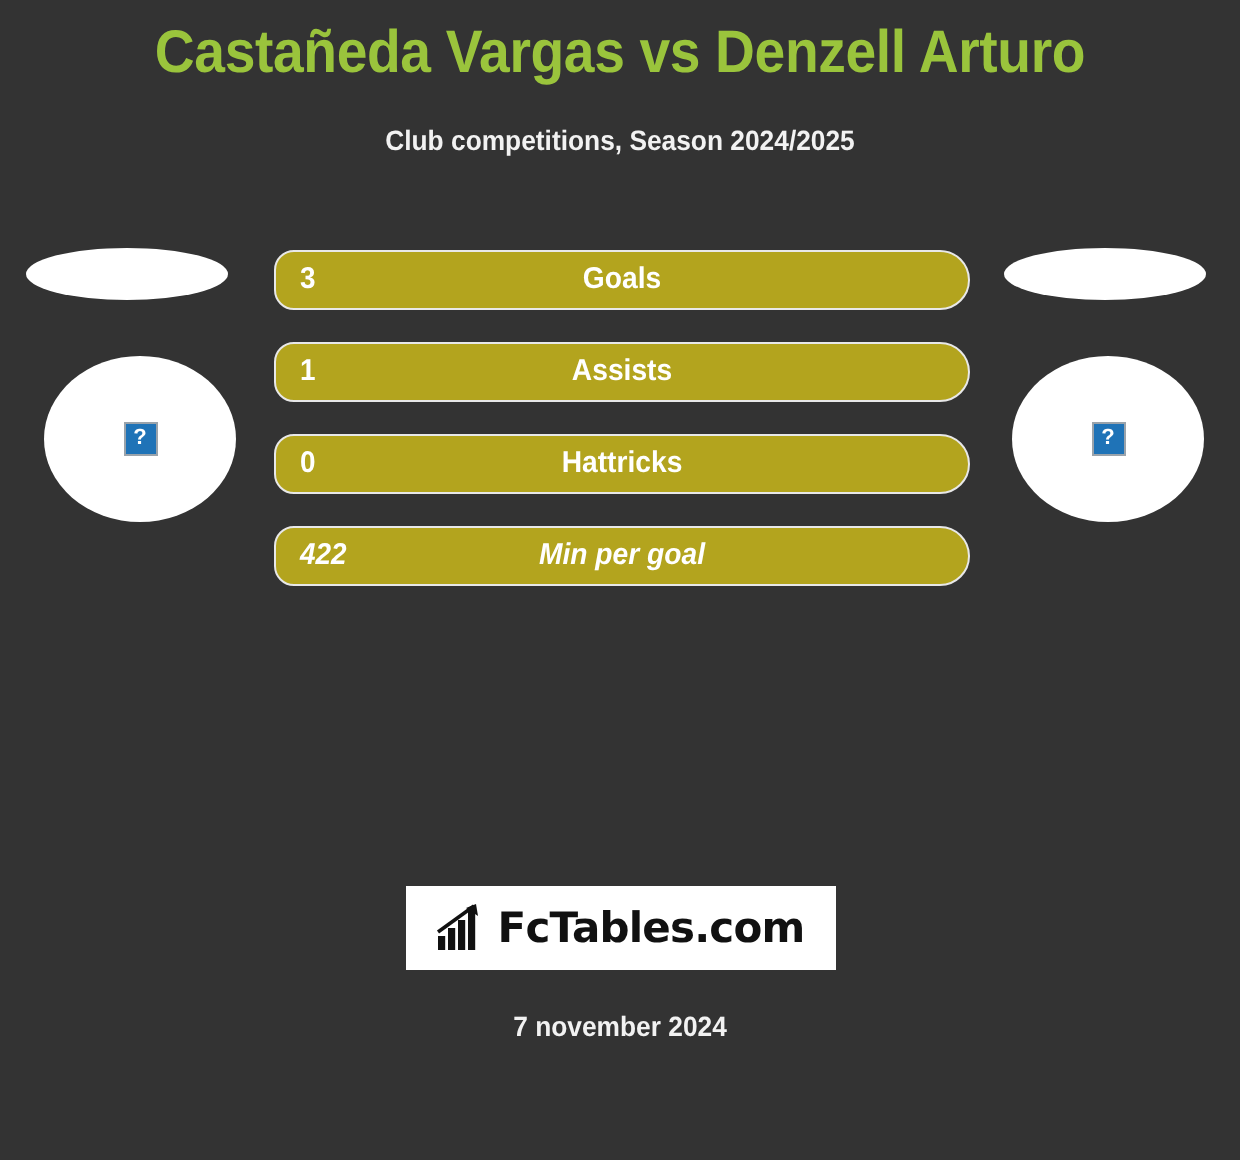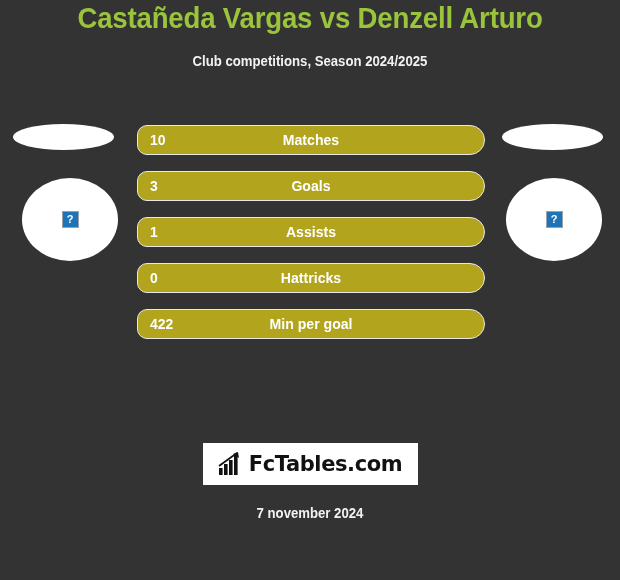--- a/index.html
+++ b/index.html
@@ -13,21 +13,21 @@
     height: 580px;
     background: #333333;
     font-family: "Liberation Sans", sans-serif;
     overflow: hidden;
     position: relative;
   }
 
   
   .header {
     width: 620px;
-    padding-top: 0;
+    padding-top: 9px;
     text-align: center;
   }
   .title {
     color: #9ac43c;
     font-family: "Liberation Sans Narrow", "Liberation Sans", sans-serif;
     font-size: 30px;
     font-weight: bold;
     letter-spacing: -0.2px;
     line-height: 36px;
     transform: scaleX(0.92);
@@ -117,21 +117,21 @@
     position: relative;
     width: 348px;
     height: 30px;
     margin-bottom: 16px;
     background: #b3a41e;
     border: 1px solid #e8e8e8;
     border-radius: 12px 18px 18px 12px;
     display: flex;
     align-items: center;
   }
-  .stat-row:last-child { margin-bottom: 8px; }
+  .stat-row:last-child { margin-bottom: 8px; font-style: italic; }
 
   .stat-value {
     position: absolute;
     left: 12px;
     top: 50%;
     transform: translateY(-50%) scaleX(0.93);
     transform-origin: left center;
     color: #ffffff;
     font-family: "Liberation Sans Narrow", "Liberation Sans", sans-serif;
     font-size: 15px;
@@ -208,24 +208,20 @@
     <div class="flag"></div>
     <div class="avatar">
       <div class="broken-img">
         <span>?</span>
       </div>
     </div>
   </div>
 
   <div class="stats">
 
-    <div class="stat-row">
-      <div class="stat-value">10</div>
-      <div class="stat-label">Matches</div>
-    </div>
 
     <div class="stat-row">
       <div class="stat-value">3</div>
       <div class="stat-label">Goals</div>
     </div>
 
     <div class="stat-row">
       <div class="stat-value">1</div>
       <div class="stat-label">Assists</div>
     </div>

